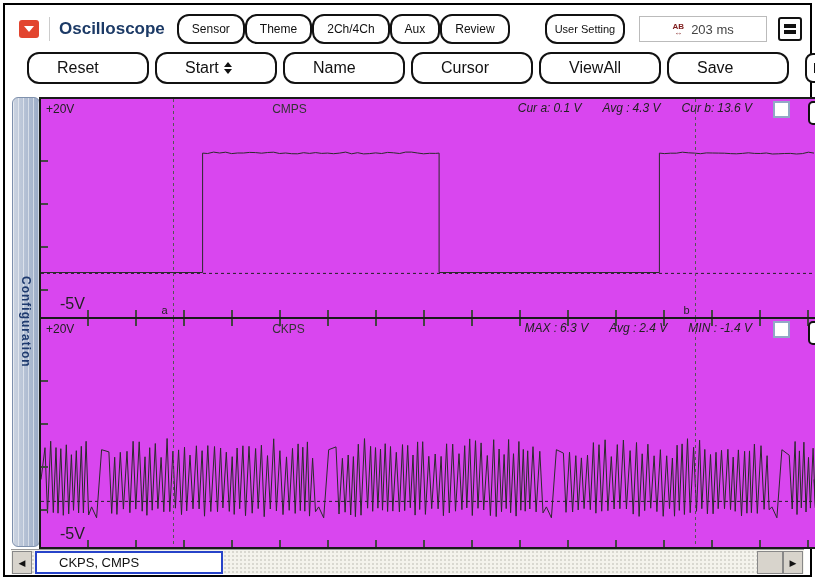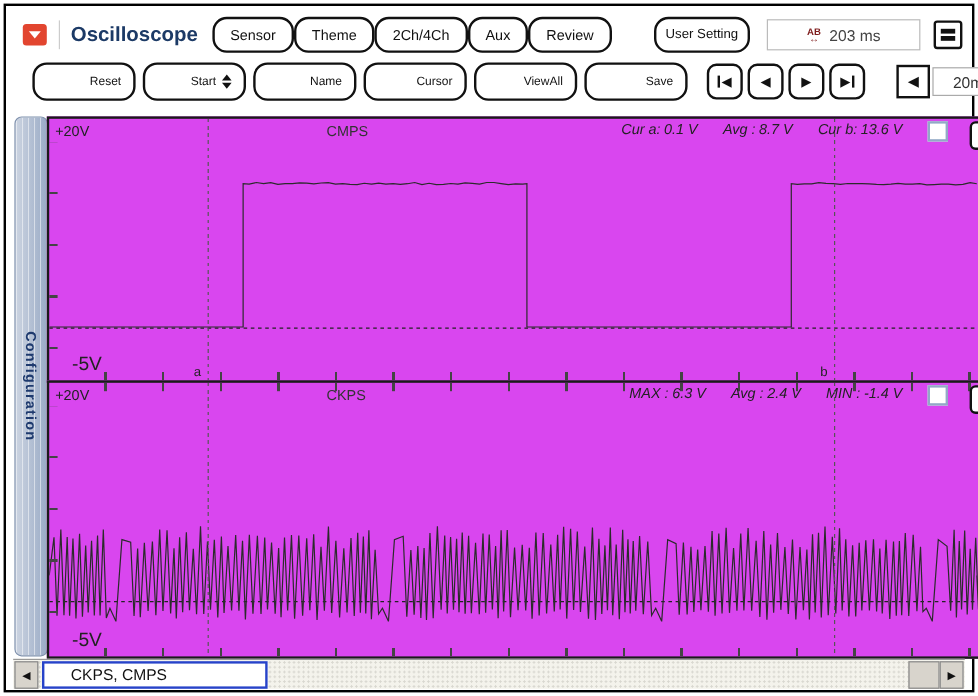--- a/index.html
+++ b/index.html
@@ -19,22 +19,22 @@
   .pill.small{padding:0 8px;font-size:11px;margin-left:35px;}
   .time-box{margin-left:14px;width:126px;height:24px;border:1px solid #bbb;background:#fff;display:flex;align-items:center;justify-content:center;gap:7px;}
   .ab-icon{display:flex;flex-direction:column;align-items:center;line-height:6px;color:#7f1d1d;font-weight:bold;}
   .ab-icon .t{font-size:8px;letter-spacing:0;}
   .ab-icon .b{font-size:8px;line-height:5px;}
   .time-text{font-size:13px;color:#444;}
   .menu-btn{margin-left:auto;width:20px;height:20px;border:2px solid #111;border-radius:3px;display:flex;flex-direction:column;align-items:center;justify-content:center;gap:2px;cursor:pointer;background:#fff;}
   .menu-btn .bar{width:12px;height:4px;background:#111;}
 
   .row2{position:absolute;left:22px;top:46px;right:8px;height:34px;display:flex;align-items:center;}
-  .pill2{height:28px;min-width:62px;border:2px solid #111;border-radius:12px;background:#fff;display:flex;align-items:center;justify-content:flex-end;
-         padding:0 10px;font-size:10px;gap:5px;cursor:pointer;white-space:nowrap;}
+  .pill2{height:28px;min-width:62px;border:2px solid #111;border-radius:12px;background:#fff;display:flex;align-items:center;justify-content:flex-start;
+         padding:0 28px;font-size:16px;gap:5px;cursor:pointer;white-space:nowrap;}
   .spin{display:flex;flex-direction:column;align-items:center;gap:2px;}
   .tri-up{width:0;height:0;border-left:4px solid transparent;border-right:4px solid transparent;border-bottom:5px solid #111;}
   .tri-dn{width:0;height:0;border-left:4px solid transparent;border-right:4px solid transparent;border-top:5px solid #111;}
   .row2 .grp{display:flex;gap:6px;}
   .play-grp{display:flex;gap:4px;margin-left:16px;}
   .sq-btn{width:26px;height:26px;border:2px solid #111;border-radius:8px;background:#fff;display:flex;align-items:center;justify-content:center;
           font-size:11px;cursor:pointer;gap:1px;}
   .sq-btn .stop{width:2px;height:10px;background:#111;}
   .tb-grp{display:flex;align-items:center;margin-left:26px;gap:2px;}
   .tb-arrow{width:24px;height:24px;border:2px solid #111;background:#fff;display:flex;align-items:center;justify-content:center;font-size:12px;cursor:pointer;}
@@ -173,21 +173,21 @@
       <svg class="wave">
           <line x1="0" x2="773" y1="174.4" y2="174.4" class="baseline"></line>
           <polyline points="0.0,173.5 161.6,173.5 161.6,54.1 166.6,54.5 172.6,53.1 178.6,54.0 184.6,53.2 190.6,54.6 196.6,54.0 202.6,54.0 208.6,53.4 214.6,53.6 220.6,54.2 226.6,53.5 232.6,53.2 238.6,54.5 244.6,54.0 250.6,54.7 256.6,54.8 262.6,53.7 268.6,54.4 274.6,53.6 280.6,54.4 286.6,54.1 292.6,54.7 298.6,54.1 304.6,53.1 310.6,54.8 316.6,53.7 322.6,54.9 328.6,54.6 334.6,53.9 340.6,54.5 346.6,53.4 352.6,53.8 358.6,54.5 364.6,53.1 370.6,53.1 376.6,54.0 382.6,54.8 388.6,54.3 394.6,54.4 398.1,54.1 398.1,173.5 618.4,173.5 618.4,54.1 623.4,54.6 629.4,54.2 635.4,54.2 641.4,53.2 647.4,53.8 653.4,54.1 659.4,54.7 665.4,53.9 671.4,54.0 677.4,54.1 683.4,54.2 689.4,54.6 695.4,54.8 701.4,54.4 707.4,53.8 713.4,54.4 719.4,54.5 725.4,54.0 731.4,55.0 737.4,54.8 743.4,54.5 749.4,54.4 755.4,55.0 761.4,54.6 767.4,53.2 773.0,54.1" class="trace"></polyline>
         </svg>
       <div class="ticks-x"></div>
       <div class="ticks-y"></div>
       <div class="v-top">+20V</div>
       <div class="ch-name">CMPS</div>
       <div class="meas">
         <div class="m"><span>Cur a:</span><span>0.1 V</span></div>
-        <div class="m"><span>Avg :</span><span>8.7 V</span></div>
+        <div class="m"><span>Avg :</span><span>4.3 V</span></div>
         <div class="m"><span>Cur b:</span><span>13.6 V</span></div>
         <div class="chk"></div>
         <div class="color-btn">
             <div class="fill"></div>
           </div>
       </div>
       <div class="v-bot">-5V</div>
       <div class="cursor-line" style="left: 16.5%;"></div>
       <div class="cursor-line" style="left: 82%;"></div>
       <div class="cursor-lab" style="left: 16.5%;">a</div>

